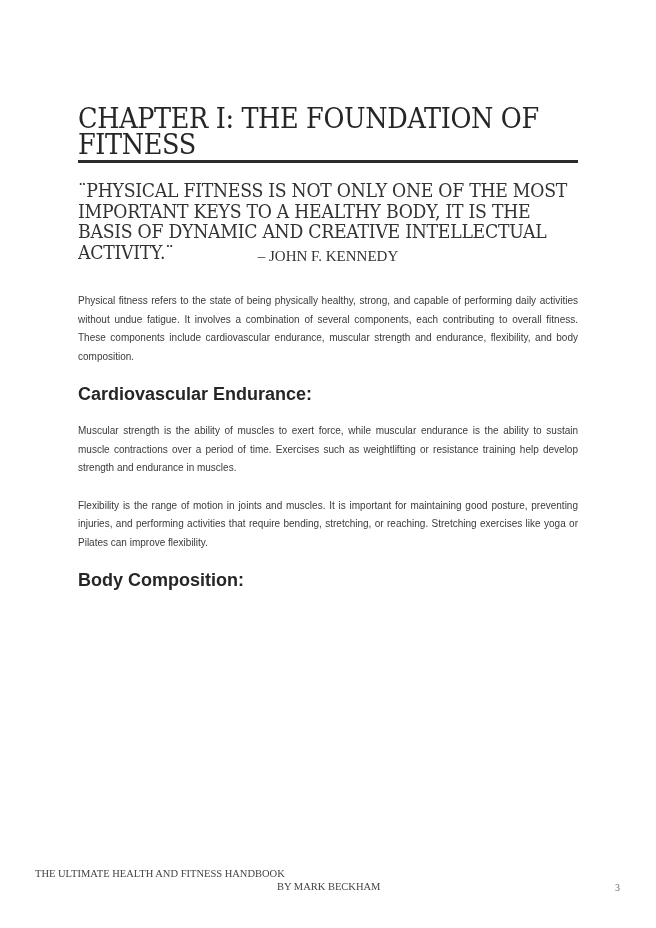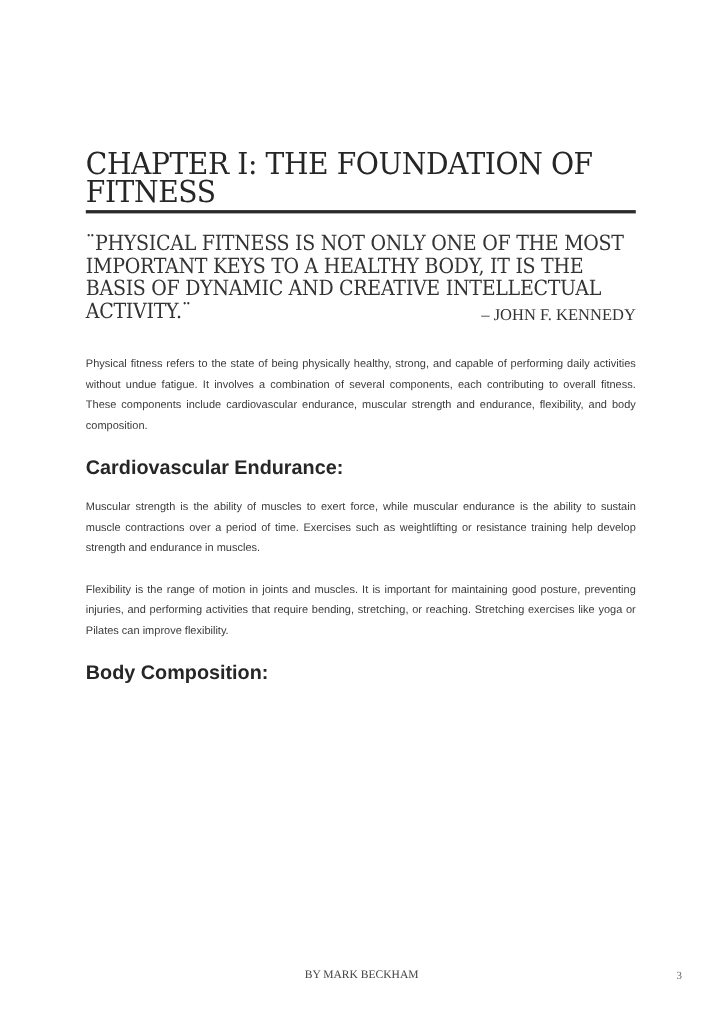--- a/index.html
+++ b/index.html
@@ -18,21 +18,20 @@
       left: 0; top: 0;
       width: 656px;
       height: 928px;
       background: #ffffff;
     }
     .content {
       position: absolute;
       left: 78px;
       top: 101px;
       width: 500px;
-      margin-top: 31px;
     }
     .chapter-title {
       font-family: "DejaVu Serif", "Liberation Serif", serif;
       font-weight: normal;
       font-size: 27.5px;
       line-height: 26px;
       color: #262626;
       margin: 0;
       padding: 4px 0 0 0;
       letter-spacing: -0.4px;
@@ -56,21 +55,21 @@
       letter-spacing: -0.3px;
       transform: scaleX(0.91);
       transform-origin: left top;
       width: 550px;
       white-space: pre-line;
     }
     .quote-author {
       font-family: "Liberation Serif", "DejaVu Serif", serif;
       font-size: 15px;
       color: #333333;
-      text-align: right;
+      text-align: center;
       margin-top: -14px;
       letter-spacing: 0px;
     }
     .body-text {
       font-family: "Liberation Sans", "DejaVu Sans", sans-serif;
       font-size: 10px;
       line-height: 18.6px;
       color: #3a3a3a;
       text-align: justify;
       margin: 0;
@@ -142,15 +141,16 @@
 
     <div class="section">
       <p class="body-text">Flexibility is the range of motion in joints and muscles. It is important for maintaining good posture, preventing injuries, and performing activities that require bending, stretching, or reaching. Stretching exercises like yoga or Pilates can improve flexibility.</p>
     </div>
 
     <div class="section">
       <p class="section-heading">Body Composition:</p>
     </div>
   </div>
 
+  <div class="footer-title">THE ULTIMATE HEALTH AND FITNESS HANDBOOK</div>
   <div class="footer-author">BY MARK BECKHAM</div>
   <div class="page-number">3</div>
 </div>
 
 </body></html>

